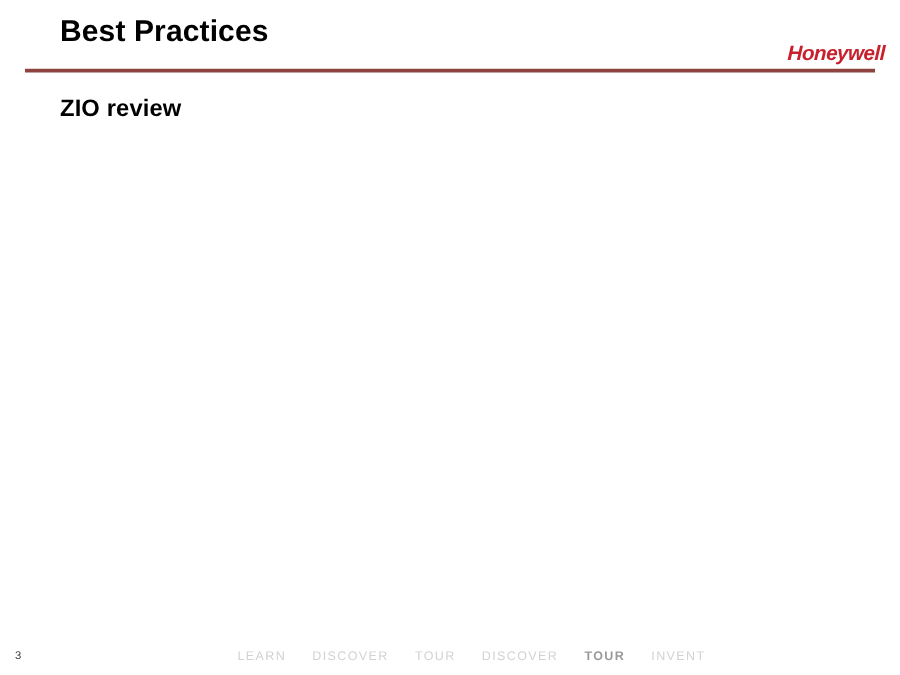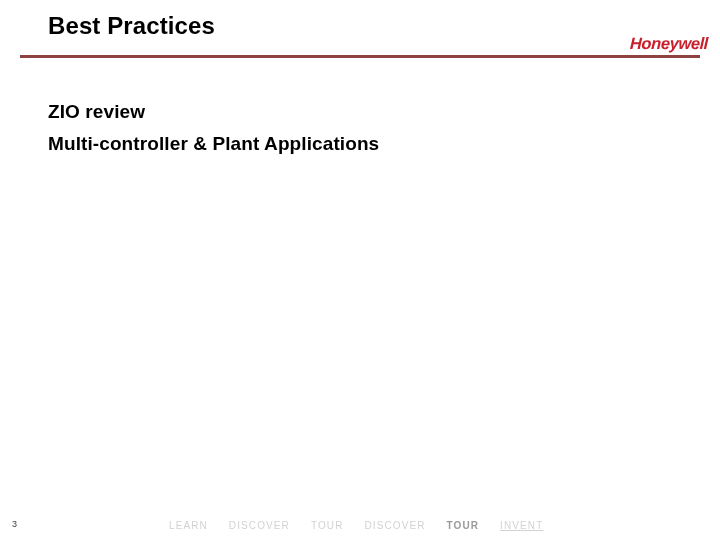--- a/index.html
+++ b/index.html
@@ -61,21 +61,21 @@
     top: 55px;
     width: 680px;
     height: 3px;
     background: #8E4340;
   }
 
   
   #body-block {
     position: absolute;
     left: 48px;
-    top: 96px;
+    top: 72px;
     width: 620px;
   }
 
   .body-line {
     font-size: 19px;
     font-weight: bold;
     color: #000000;
     line-height: 32px;
     white-space: nowrap;
     letter-spacing: 0.1px;
@@ -86,21 +86,21 @@
     position: absolute;
     left: 12px;
     top: 519px;
     font-size: 9px;
     color: #3a3a3a;
     line-height: 11px;
   }
 
   #footer-tagline {
     position: absolute;
-    left: 169px;
+    left: 190px;
     top: 520px;
     width: 400px;
     display: flex;
     align-items: center;
   }
 
   .tagline-word {
     font-size: 10px;
     color: #D2D2D2;
     letter-spacing: 1.1px;
@@ -109,39 +109,37 @@
     margin-right: 21px;
   }
 
   .tagline-word.emphasis {
     color: #9A9A9A;
     font-weight: bold;
   }
 
   .tagline-word:last-child {
     margin-right: 0;
-    text-decoration: underline;
   }
 </style>
 </head>
 <body>
 
 <div id="slide">
 
   <div id="slide-title">Best Practices</div>
 
   <div id="brand-logo">
     <span id="brand-wordmark">Honeywell</span>
   </div>
 
   <div id="header-rule"></div>
 
   <div id="body-block">
       <div class="body-line">ZIO review</div>
-      <div class="body-line">Multi-controller &amp; Plant Applications</div>
     </div>
 
   <div id="page-number">3</div>
 
   <div id="footer-tagline">
       <span class="tagline-word">LEARN</span>
       <span class="tagline-word">DISCOVER</span>
       <span class="tagline-word">TOUR</span>
       <span class="tagline-word">DISCOVER</span>
       <span class="tagline-word emphasis">TOUR</span>

